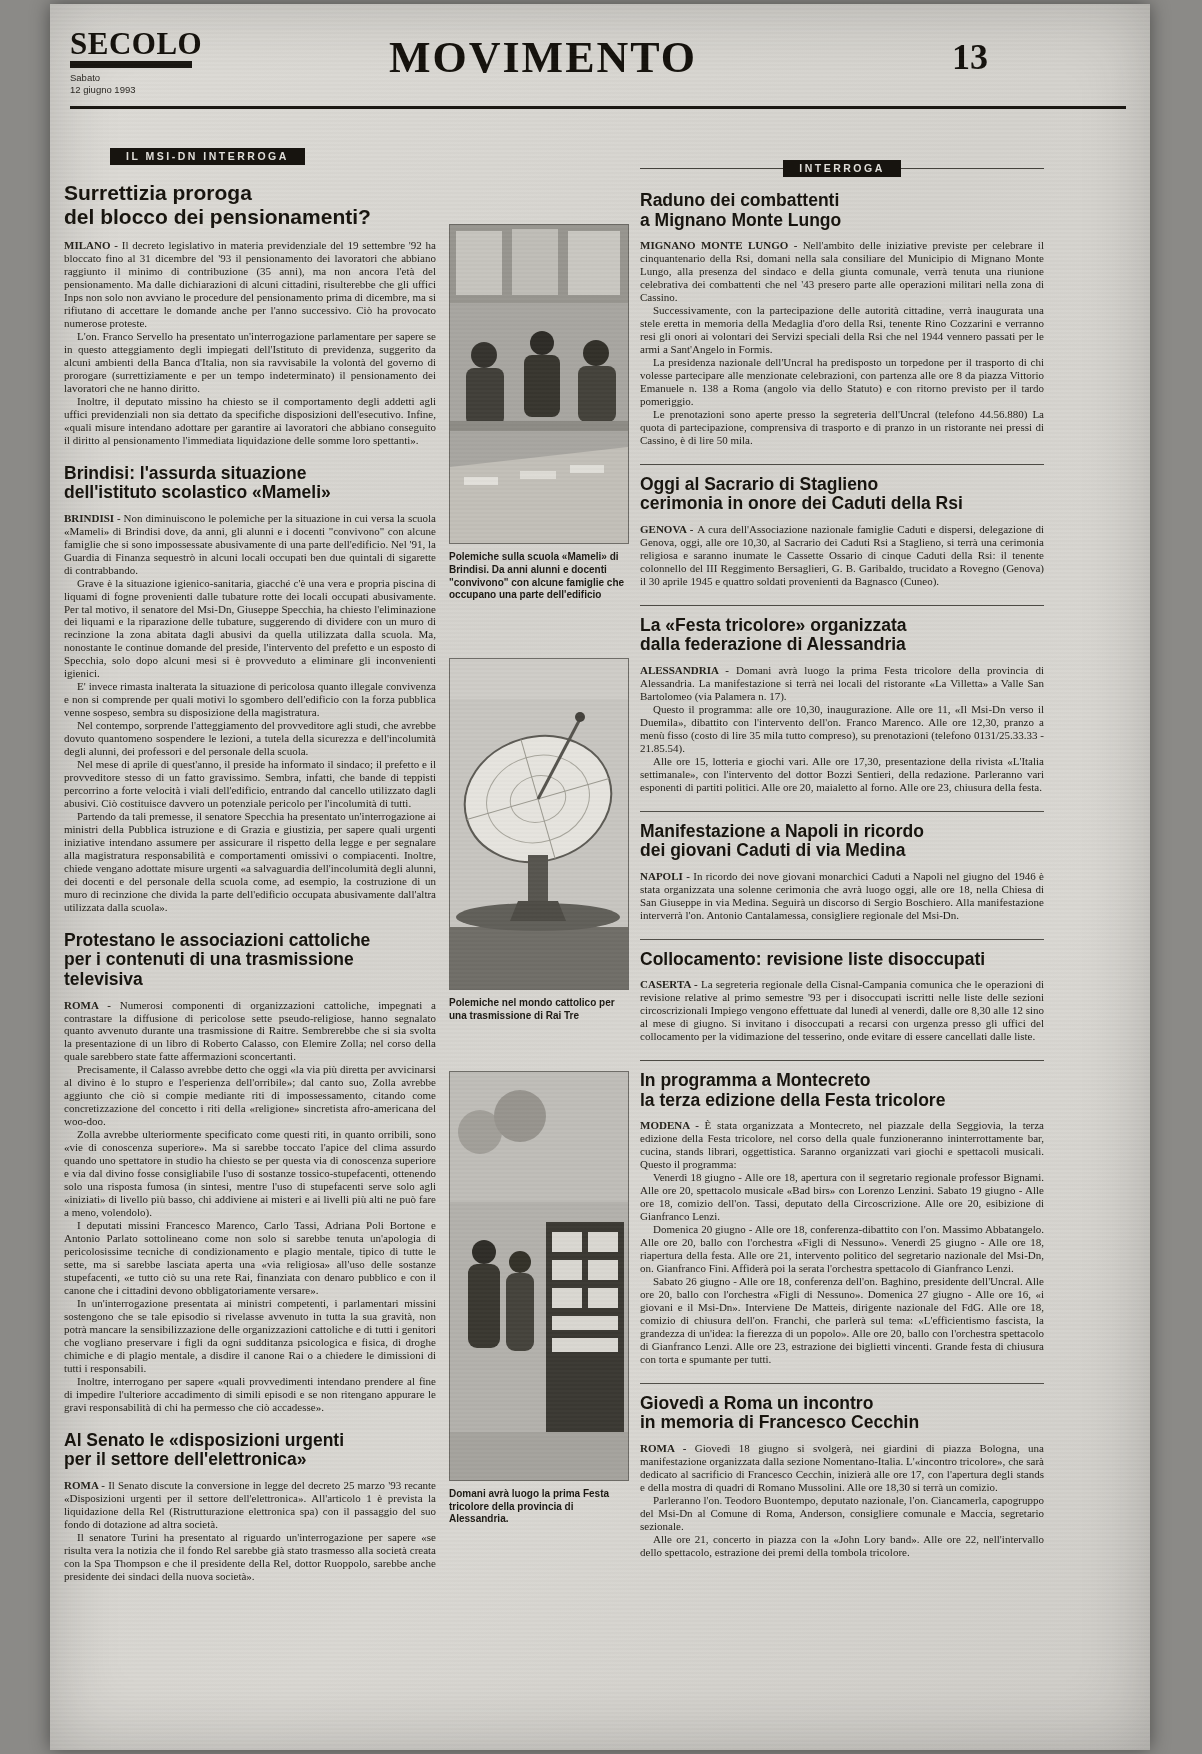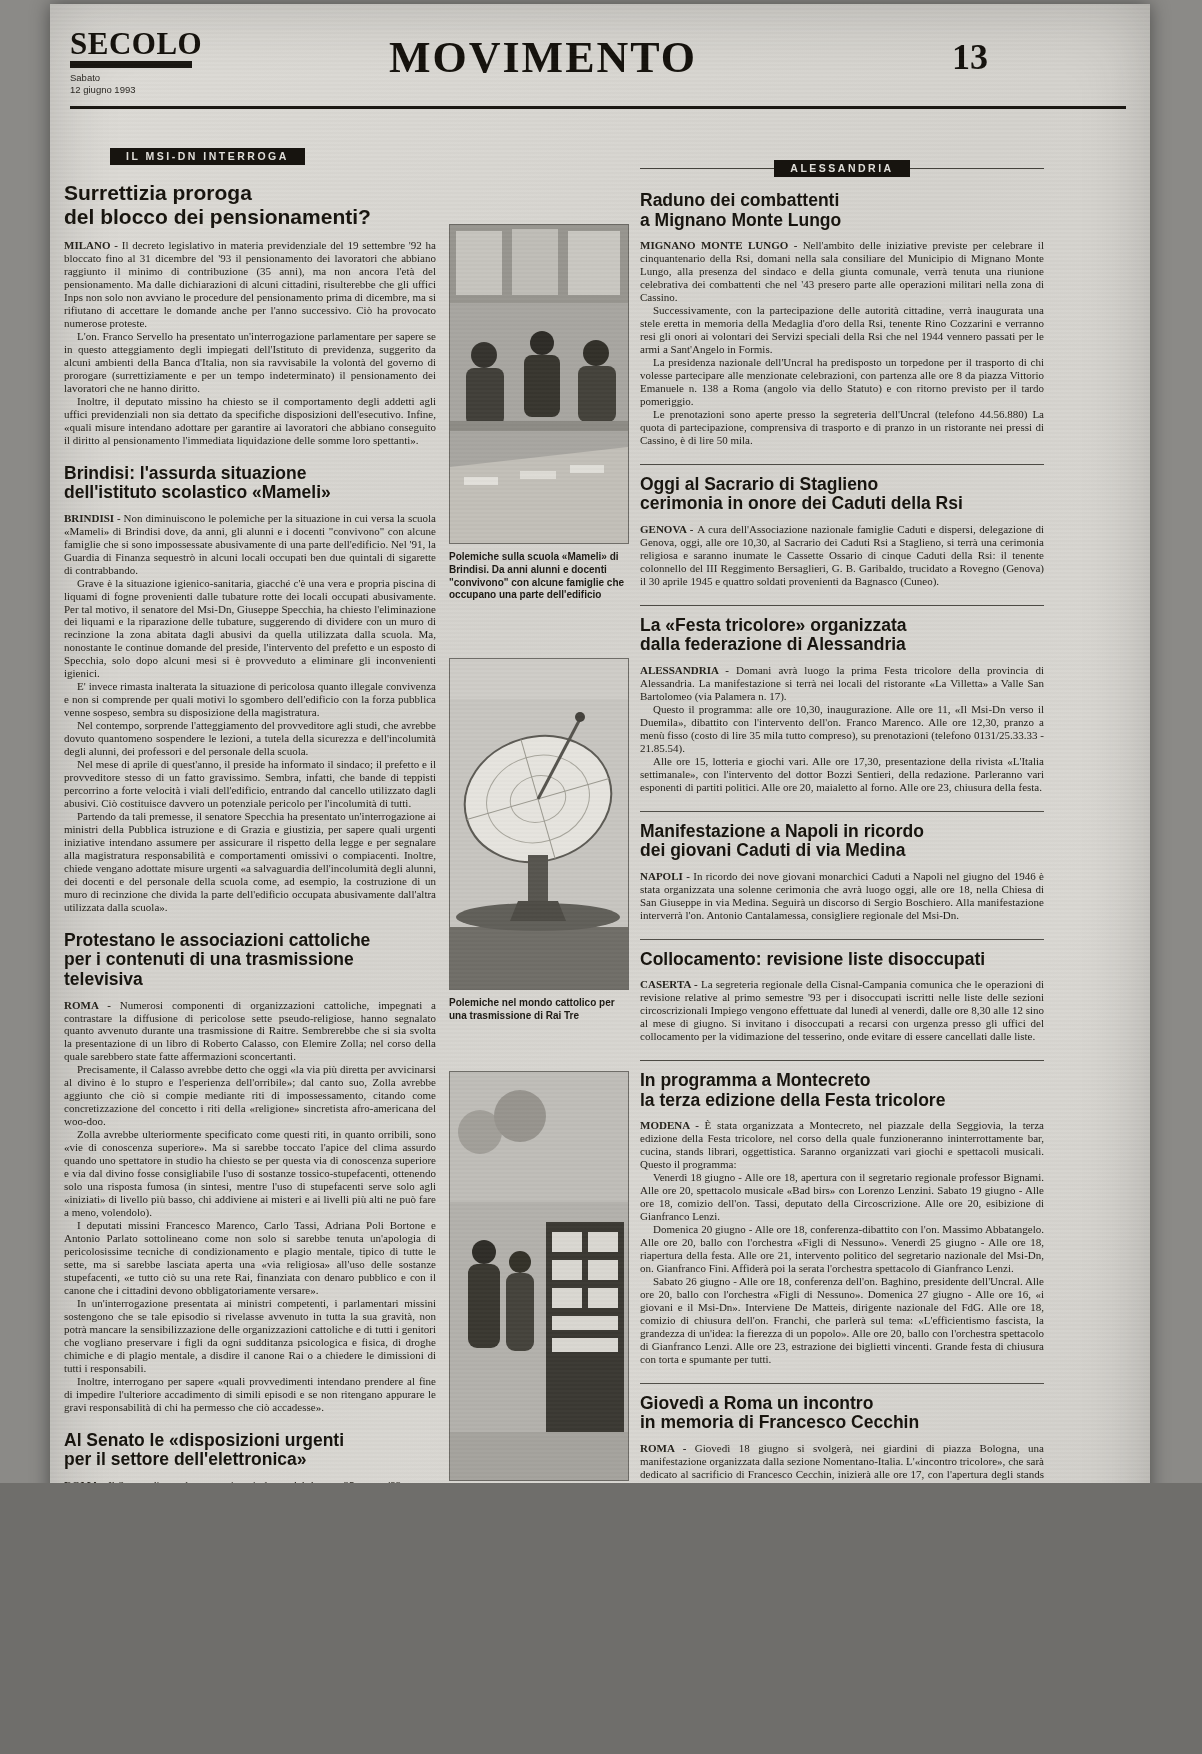--- a/index.html
+++ b/index.html
@@ -1,16 +1,16 @@
 <!DOCTYPE html>
 <html><head>
 <meta charset="utf-8">
 <style>
   html,body{margin:0;padding:0;background:#6f6e6b;}
-  .scan{position:relative;width:1202px;height:1483px;background:#8b8a87;overflow:hidden;font-family:"Liberation Serif",serif;}
+  .scan{position:relative;width:1202px;height:1754px;background:#8b8a87;overflow:hidden;font-family:"Liberation Serif",serif;}
   .paper{position:absolute;left:50px;top:4px;width:1100px;height:1746px;
          background:linear-gradient(135deg,#dddbd6 0%,#d4d2cd 38%,#d9d7d2 68%,#ceccc7 100%);
          box-shadow:inset 0 0 70px rgba(0,0,0,0.20), 0 0 18px rgba(0,0,0,0.45);}
   .paper::after{content:"";position:absolute;inset:0;pointer-events:none;
          background:repeating-linear-gradient(0deg, rgba(0,0,0,0.015) 0 2px, rgba(255,255,255,0.015) 2px 4px);}
 
   
   .masthead{position:absolute;left:20px;right:24px;top:24px;height:78px;border-bottom:3px solid #181510;}
   .logo{font-family:"Liberation Serif",serif;font-weight:bold;font-size:31px;letter-spacing:.5px;color:#14110c;line-height:1;}
   .logo-bar{width:122px;height:7px;background:#181510;margin-top:2px;}
@@ -186,21 +186,21 @@
               <rect x="56" y="201" width="28" height="78" rx="9" fill="#45433c"></rect>
               <rect y="360" width="178" height="48" fill="#a5a39d"></rect>
             </svg>
           </div>
           <figcaption>Domani avrà luogo la prima Festa tricolore della provincia di Alessandria.</figcaption>
         </figure>
       </div>
 
       <div class="col-right">
         <div class="tag-row">
-          <span class="tagbar">ALESSANDRIA</span>
+          <span class="tagbar">INTERROGA</span>
         </div>
         <div id="right-articles">
             <article class="article">
               <h2 class="headline">Raduno dei combattenti
 a Mignano Monte Lungo</h2>
               <p><strong>MIGNANO MONTE LUNGO - </strong>Nell'ambito delle iniziative previste per celebrare il cinquantenario della Rsi, domani nella sala consiliare del Municipio di Mignano Monte Lungo, alla presenza del sindaco e della giunta comunale, verrà tenuta una riunione celebrativa dei combattenti che nel '43 presero parte alle operazioni militari nella zona di Cassino.</p>
               <p class="indent">Successivamente, con la partecipazione delle autorità cittadine, verrà inaugurata una stele eretta in memoria della Medaglia d'oro della Rsi, tenente Rino Cozzarini e verranno resi gli onori ai volontari dei Servizi speciali della Rsi che nel 1944 vennero passati per le armi a Sant'Angelo in Formis.</p>
               <p class="indent">La presidenza nazionale dell'Uncral ha predisposto un torpedone per il trasporto di chi volesse partecipare alle menzionate celebrazioni, con partenza alle ore 8 da piazza Vittorio Emanuele n. 138 a Roma (angolo via dello Statuto) e con ritorno previsto per il tardo pomeriggio.</p>
               <p class="indent">Le prenotazioni sono aperte presso la segreteria dell'Uncral (telefono 44.56.880) La quota di partecipazione, comprensiva di trasporto e di pranzo in un ristorante nei pressi di Cassino, è di lire 50 mila.</p>
             </article>

